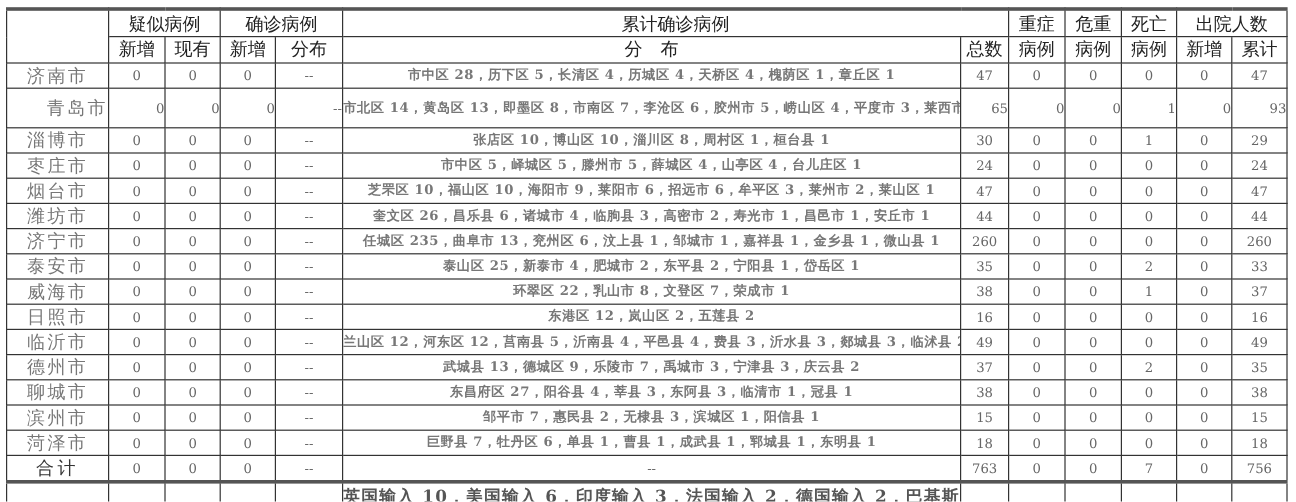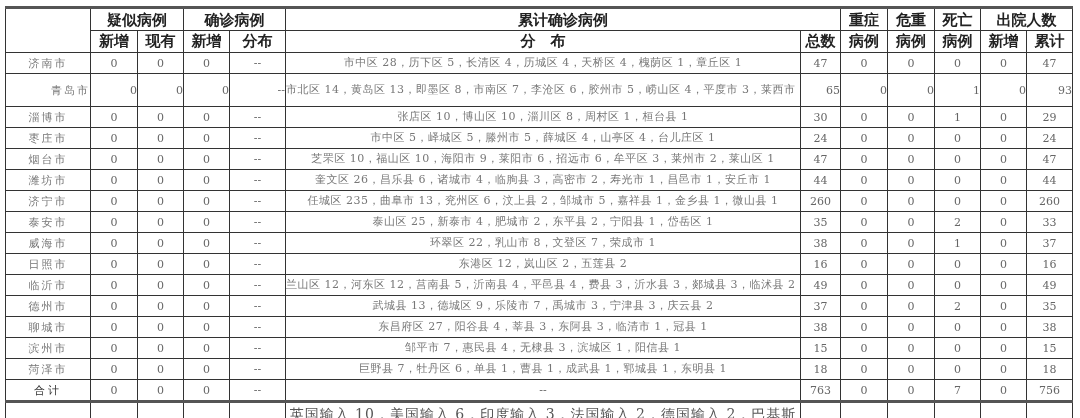--- a/index.html
+++ b/index.html
@@ -16,34 +16,35 @@
     }
     table.stats td, table.stats th {
       border:1px solid #333;
       padding:0;
       text-align:center;
       vertical-align:middle;
       overflow:hidden;
       white-space:nowrap;
     }
     table.stats th {
-      font-weight:bold;
+      font-weight:normal;
       color:#222;
       font-size:15px;
       height:21px;
       line-height:18px;
       margin-left:18px;
     }
     table.stats th.hdr2 { line-height:17px;text-align:center; }
-    td.city { font-size:11px; color:#777; letter-spacing:2px; }
+    td.city { font-size:15px; color:#777; letter-spacing:2px; }
     td.num { font-size:11px; color:#666; }
     td.dist {
       text-align:left; font-size:11px; color:#777;
       padding-left:6px; white-space:normal; line-height:16px;
       letter-spacing:0.5px;
+      font-weight:bold;
     }
     tr.row td { height:20px; }
     tr.row.tall td { height:32px;text-align:right; }
     tr.total td.city { font-weight:normal; color:#333; letter-spacing:3px; }
     tr.total td { height:20px; }
     tr.abroad td { height:56px; }
     tr.abroad td.city { font-size:15px; letter-spacing:3px; color:#555; }
     tr.abroad td.num { font-size:16px; color:#555; }
     tr.abroad td.dist { font-size:14px; line-height:17px; color:#555; letter-spacing:1px; white-space:normal; }
     tr.abroad { border-top:3px solid #555; }
@@ -176,21 +177,21 @@
         <td class="num">0</td>
         <td class="num">0</td>
         <td class="num">44</td>
       </tr>
       <tr class="row">
         <td class="city">济宁市</td>
         <td class="num">0</td>
         <td class="num">0</td>
         <td class="num">0</td>
         <td class="num dash">--</td>
-        <td class="dist">任城区 235，曲阜市 13，兖州区 6，汶上县 2，邹城市 5，嘉祥县 1，金乡县 1，微山县 1</td>
+        <td class="dist">任城区 235，曲阜市 13，兖州区 6，汶上县 1，邹城市 1，嘉祥县 1，金乡县 1，微山县 1</td>
         <td class="num">260</td>
         <td class="num">0</td>
         <td class="num">0</td>
         <td class="num">0</td>
         <td class="num">0</td>
         <td class="num">260</td>
       </tr>
       <tr class="row">
         <td class="city">泰安市</td>
         <td class="num">0</td>
@@ -274,21 +275,21 @@
         <td class="num">0</td>
         <td class="num">0</td>
         <td class="num">38</td>
       </tr>
       <tr class="row">
         <td class="city">滨州市</td>
         <td class="num">0</td>
         <td class="num">0</td>
         <td class="num">0</td>
         <td class="num dash">--</td>
-        <td class="dist">邹平市 7，惠民县 4，无棣县 3，滨城区 1，阳信县 1</td>
+        <td class="dist">邹平市 7，惠民县 2，无棣县 3，滨城区 1，阳信县 1</td>
         <td class="num">15</td>
         <td class="num">0</td>
         <td class="num">0</td>
         <td class="num">0</td>
         <td class="num">0</td>
         <td class="num">15</td>
       </tr>
       <tr class="row">
         <td class="city">菏泽市</td>
         <td class="num">0</td>

